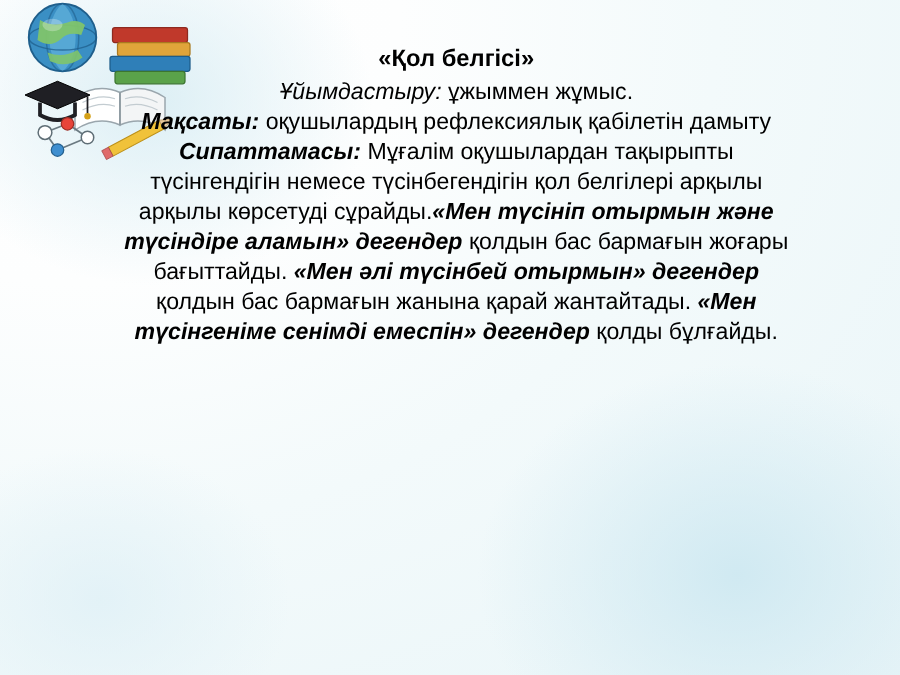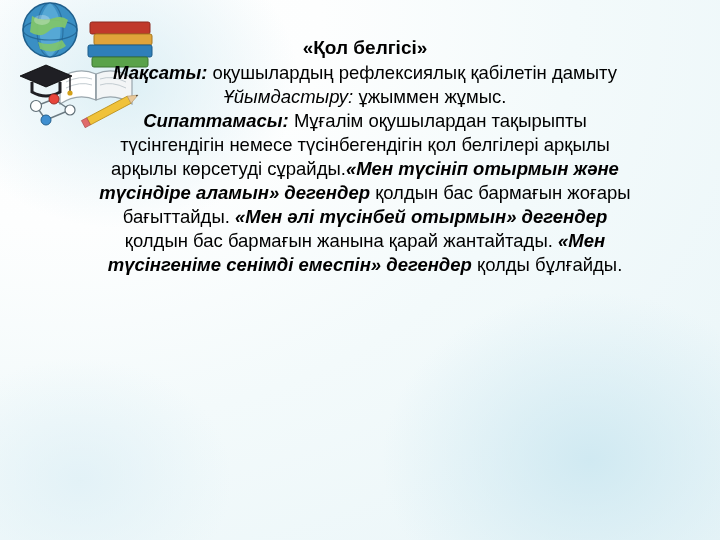--- a/index.html
+++ b/index.html
@@ -149,22 +149,22 @@
           <rect x="78" y="105" width="6" height="8" fill="#e06b6b" stroke="#a84848" stroke-width="0.6"></rect>
         </g>
       </g>
     </svg>
   </div>
 
   <div class="content">
 
     <p class="title">«Қол белгісі»</p>
 
+    <p class="para"><span class="ital">Ұйымдастыру:</span><span> ұжыммен жұмыс.</span></p>
+
     <p class="para"><span class="bold-ital">Мақсаты:</span><span> оқушылардың рефлексиялық қабілетін дамыту</span></p>
-
-    <p class="para"><span class="ital">Ұйымдастыру:</span><span> ұжыммен жұмыс.</span></p>
 
     <p class="para"><span class="bold-ital">Сипаттамасы:</span><span> Мұғалім оқушылардан тақырыпты түсінгендігін немесе түсінбегендігін қол белгілері арқылы арқылы көрсетуді сұрайды.</span><span class="bold-ital">«Мен түсініп отырмын  және түсіндіре аламын» дегендер</span><span> қолдын бас бармағын жоғары бағыттайды. </span><span class="bold-ital">«Мен әлі түсінбей отырмын» дегендер</span><span> қолдын бас бармағын жанына қарай жантайтады. </span><span class="bold-ital">«Мен түсінгеніме сенімді емеспін» дегендер</span><span> қолды бұлғайды.</span></p>
 
 
   </div>
 
 </div>
 
 </body></html>

